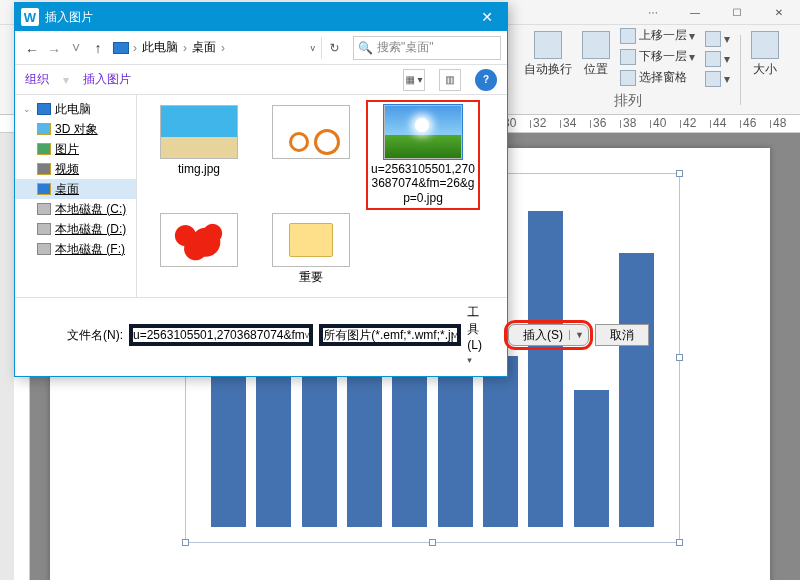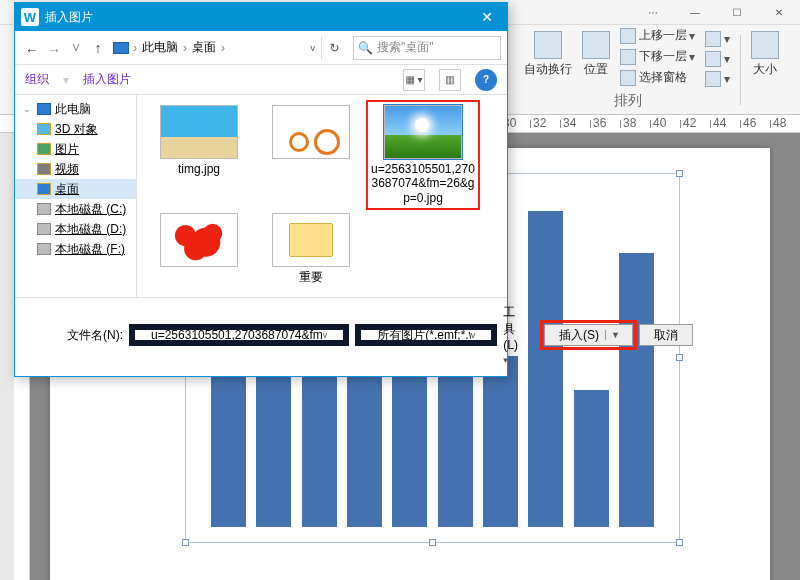--- a/index.html
+++ b/index.html
@@ -89,25 +89,25 @@
   .thumb.beach{background:linear-gradient(#3fb5ea 0%,#3fb5ea 60%,#e8d49a 60%,#e8d49a 100%);}
   .thumb.tower{background:linear-gradient(#a7c6d9 0%,#a7c6d9 100%);}
   .thumb.tower::after{content:"";position:absolute;left:30px;top:8px;width:18px;height:38px;background:#d5cdba;}
   .thumb.bike{background:#fff;}
   .thumb.bike::after{content:"";position:absolute;left:16px;top:26px;width:14px;height:14px;border:3px solid #e67a1a;border-radius:50%;box-shadow:28px 0 0 0 #fff,28px 0 0 3px #e67a1a;}
   .file.sel{outline:2px solid #e21;outline-offset:-1px;}
   .file.sel .thumb{outline:1px solid #2b7cd3;}
   .dlg-foot{border-top:1px solid #e0e0e0;padding:6px 10px 10px;display:flex;flex-direction:row;gap:6px;}
   .row{display:flex;align-items:center;gap:6px;}
   .row .lab{width:98px;text-align:right;}
-  .combo{flex:1;height:22px;border:6px solid #0f172a;display:flex;align-items:center;padding:0 16px;justify-content:space-between;background:#fff;overflow:hidden;white-space:nowrap;}
+  .combo{flex:1;height:22px;border:4px solid #0f172a;display:flex;align-items:center;padding:0 0;justify-content:space-between;background:#fff;overflow:hidden;white-space:nowrap;}
   .combo.ft{flex:0 0 142px;}
   .chev{color:#555;font-size:9px;}
   .btn{height:22px;border:1px solid #999;background:#eee;padding:0 14px;display:flex;align-items:center;white-space:nowrap;}
-  .btn.split{padding-right:12px;}
+  .btn.split{padding-right:4px;border-radius:7px;}
   .btn.split .chev{border-left:1px solid #999;padding-left:5px;margin-left:6px;}
   .red-box{outline:3px solid #e21;outline-offset:1px;}
 </style>
 </head>
 <body>
 
 <div class="word-win">
   <div class="word-title">
     <div class="sys">⋯</div>
     <div class="sys">—</div>

